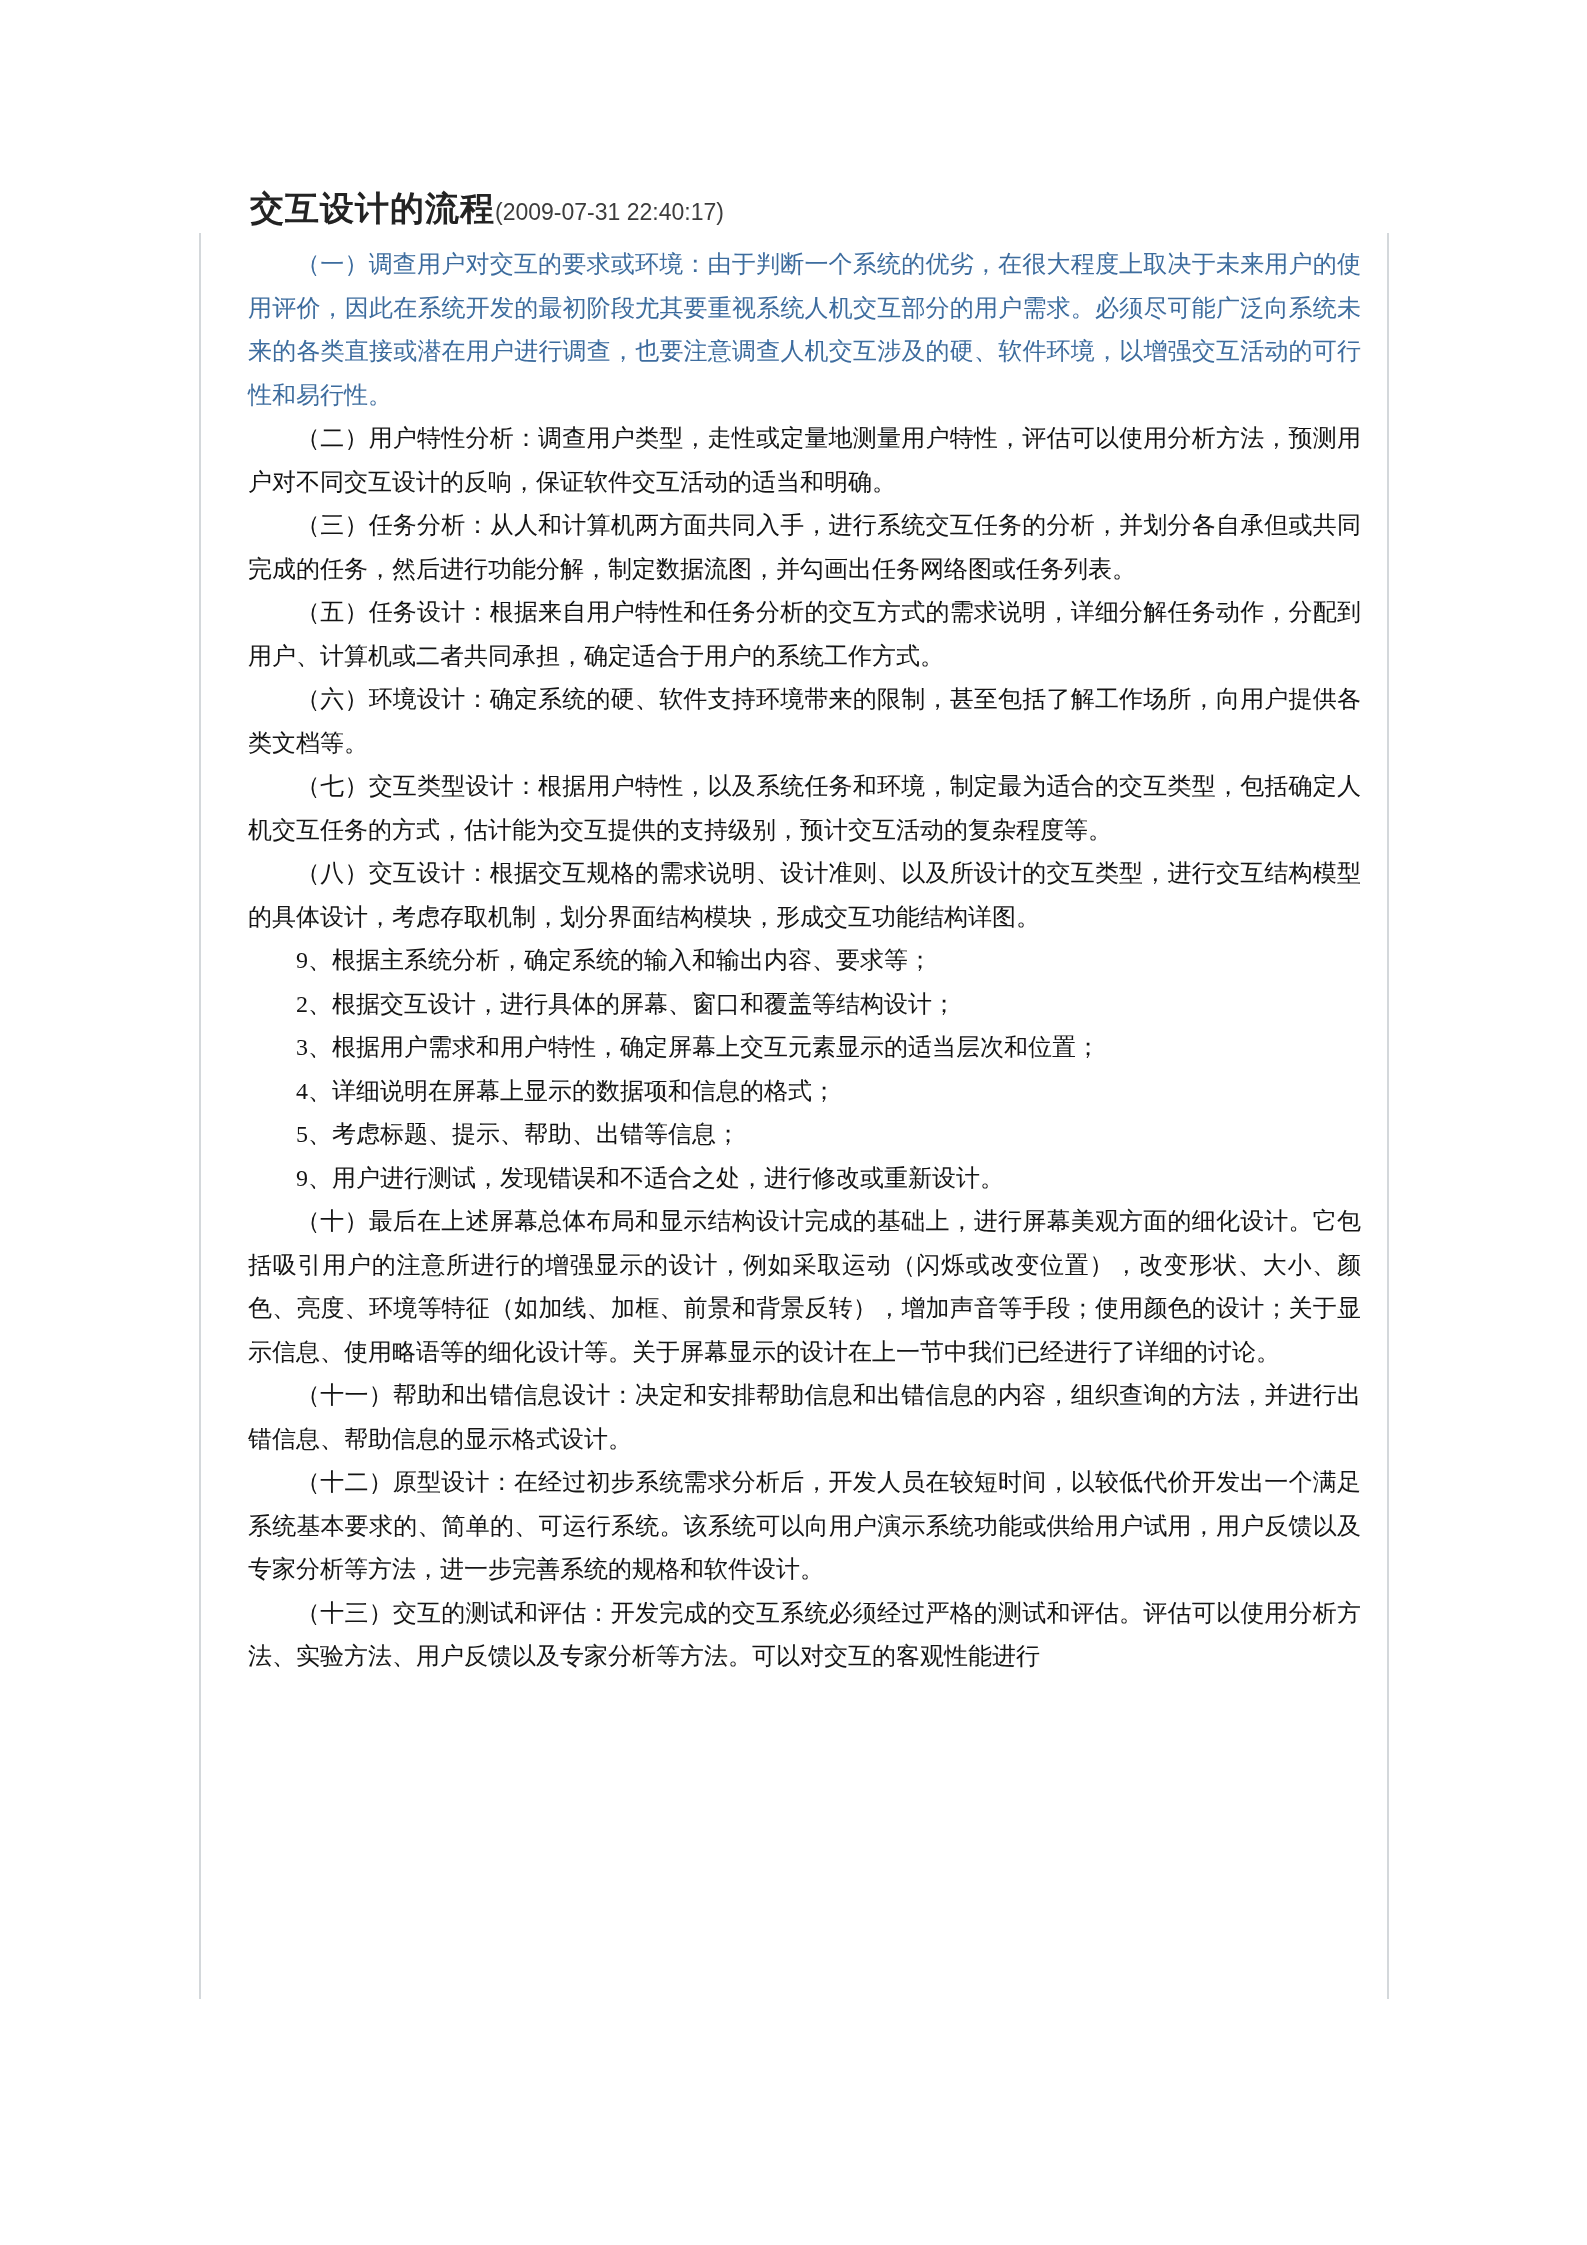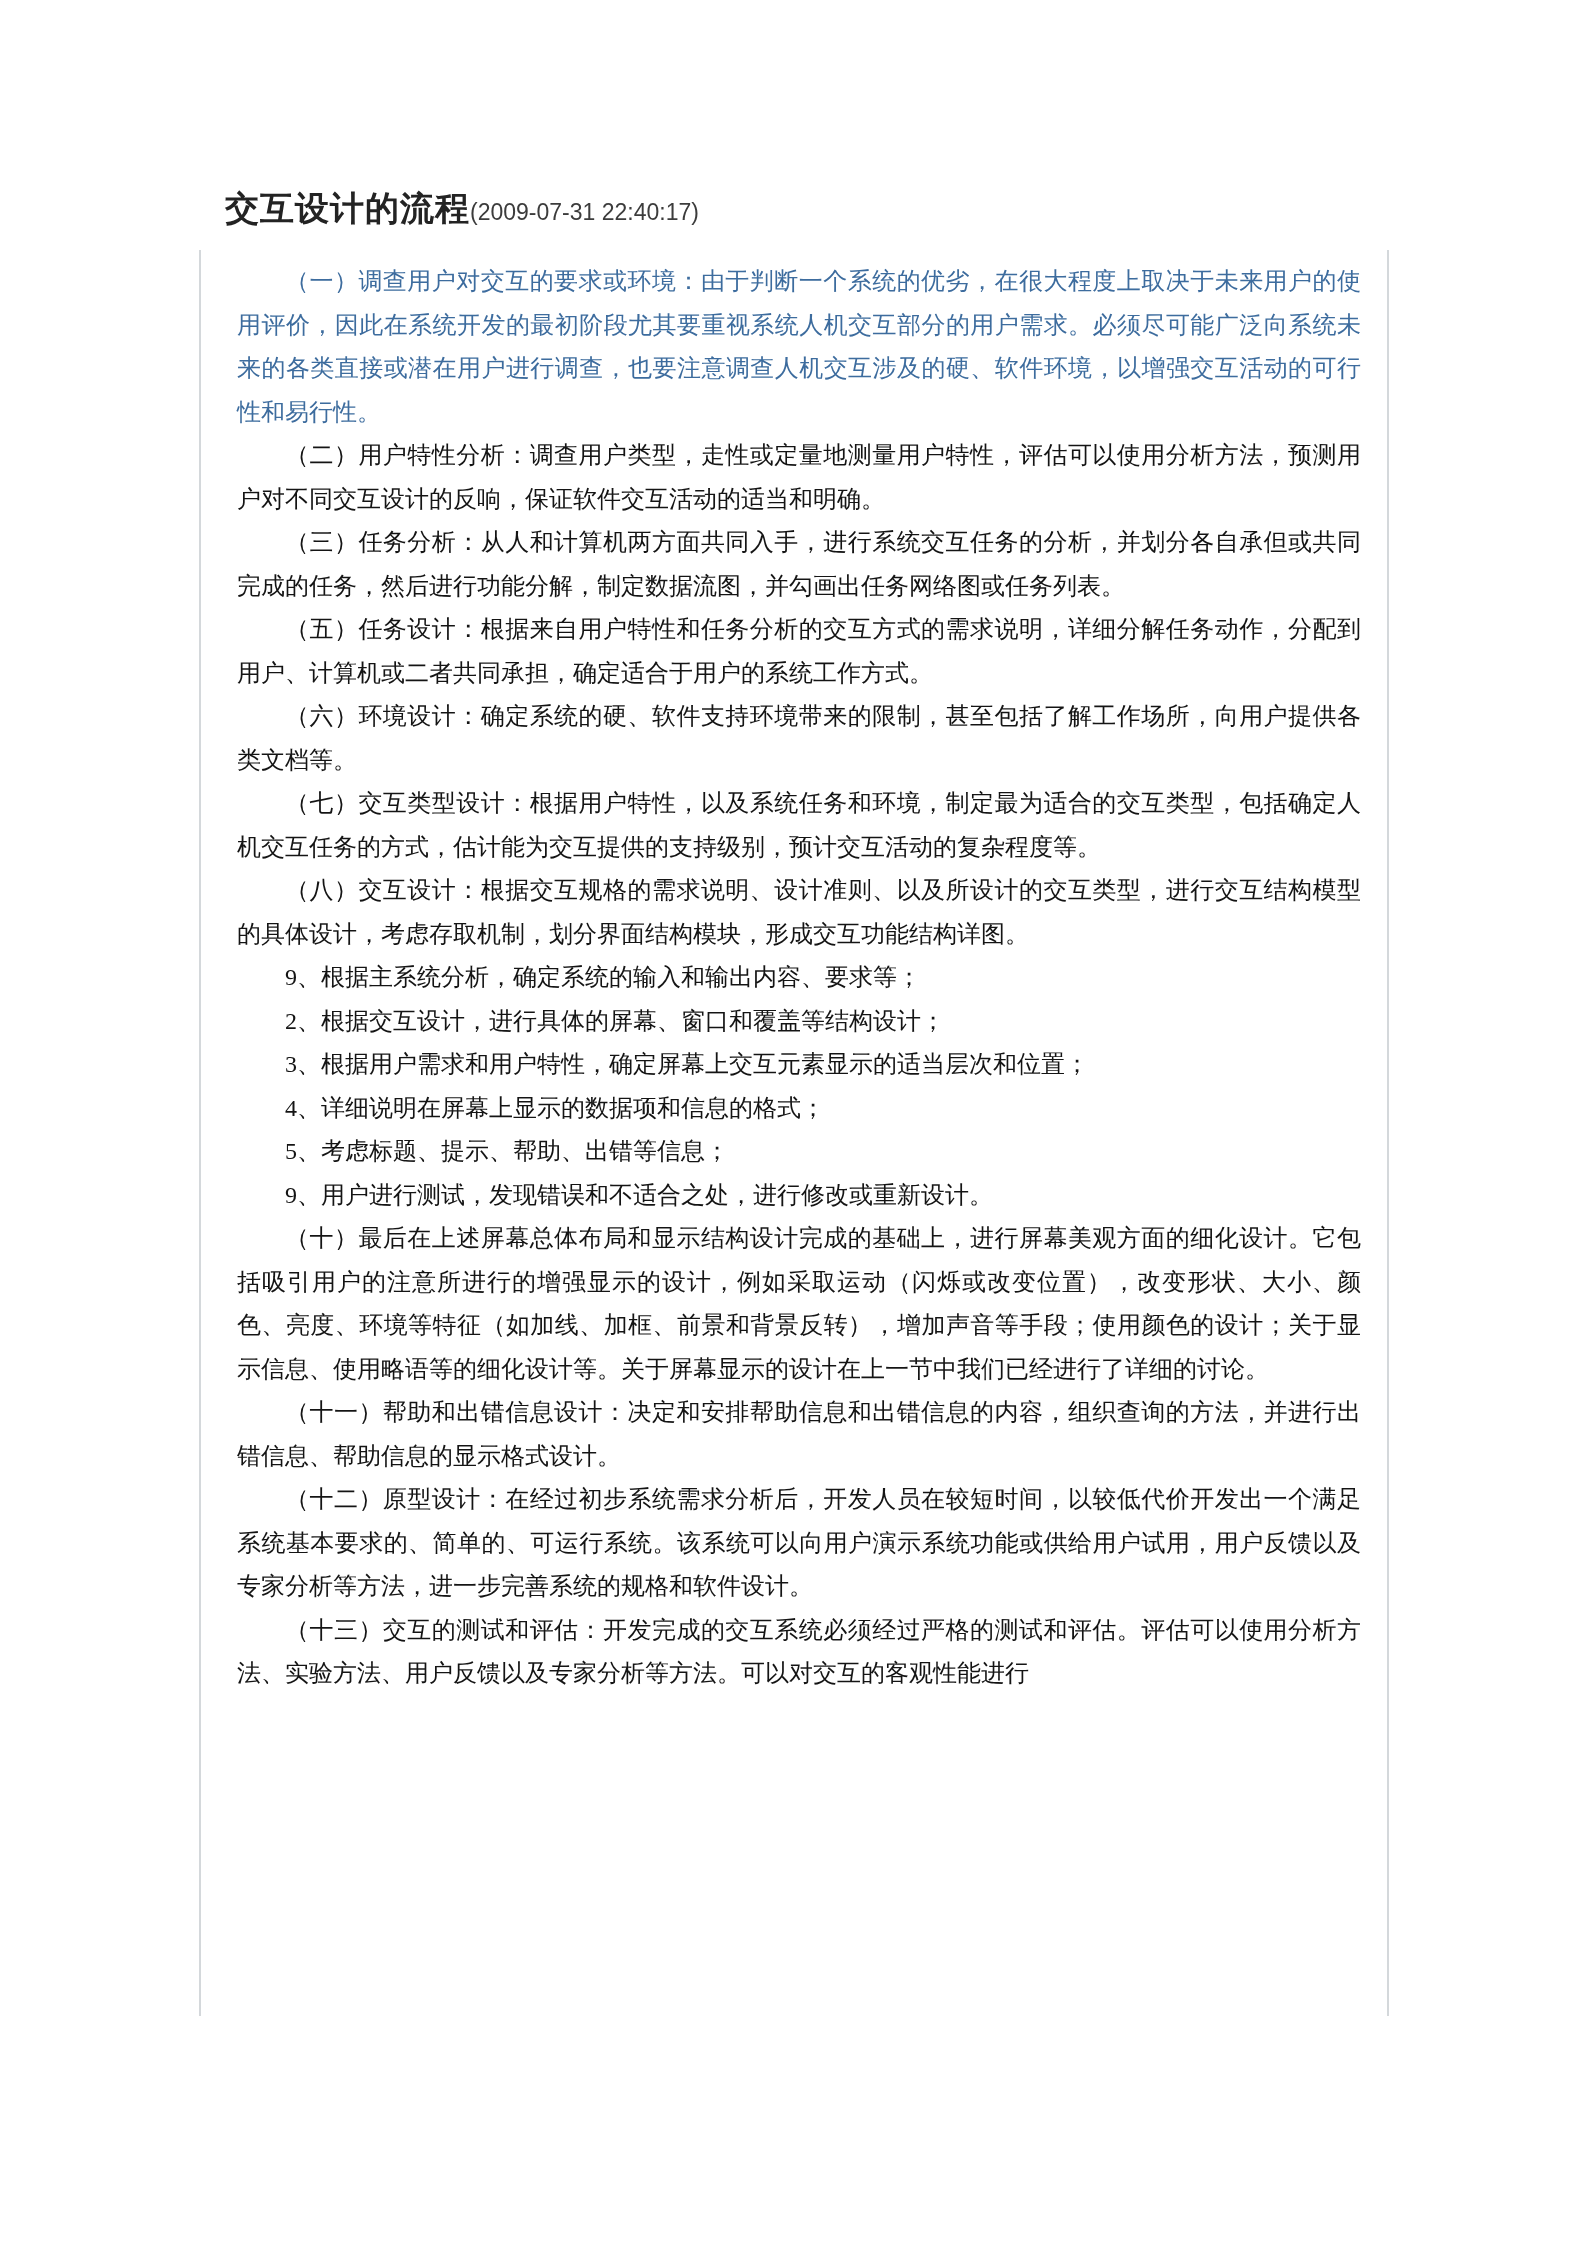--- a/index.html
+++ b/index.html
@@ -15,45 +15,45 @@
     background: #ffffff;
   }
   body {
     width: 1587px; height: 2245px;
     position: relative;
     overflow: hidden;
     font-family: "Liberation Serif", serif;
   }
   .title-row {
     position: absolute;
-    left: 225px; top: 188px;
+    left: 250px; top: 188px;
     white-space: nowrap;
     line-height: 40px;
   }
   .title {
     display: inline;
     margin: 0;
     font-family: "Liberation Sans", sans-serif;
     font-size: 34px;
     font-weight: 700;
     color: var(--title);
     letter-spacing: 1px;
   }
   .timestamp {
     font-family: "Liberation Sans", sans-serif;
     font-size: 23px;
     color: var(--timestamp);
   }
   .content-box {
     position: absolute;
-    left: 199px; top: 250px;
+    left: 199px; top: 233px;
     width: 1190px; height: 1766px;
     border-left: 2px solid var(--border);
     border-right: 2px solid var(--border);
-    padding: 10px 26px 0 36px;
+    padding: 10px 26px 0 47px;
     overflow: hidden;
   }
   .content-box p {
     margin: 0;
     font-size: 24px;
     line-height: 43.5px;
     color: var(--body);
     text-align: justify;
     text-indent: 2em;
   }

